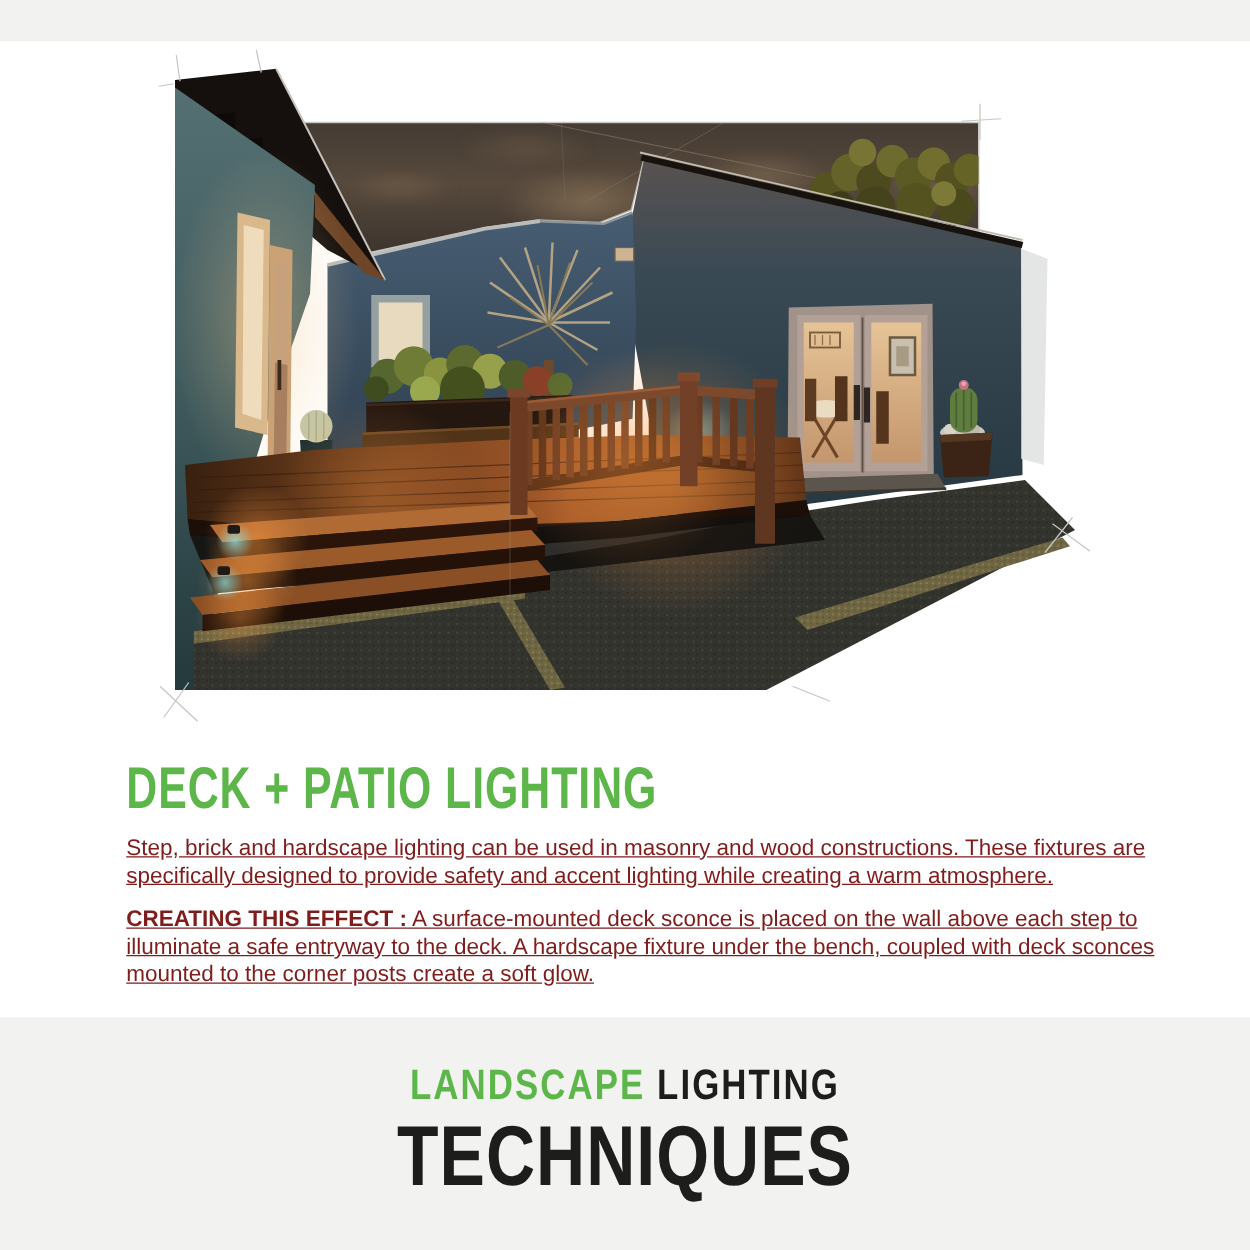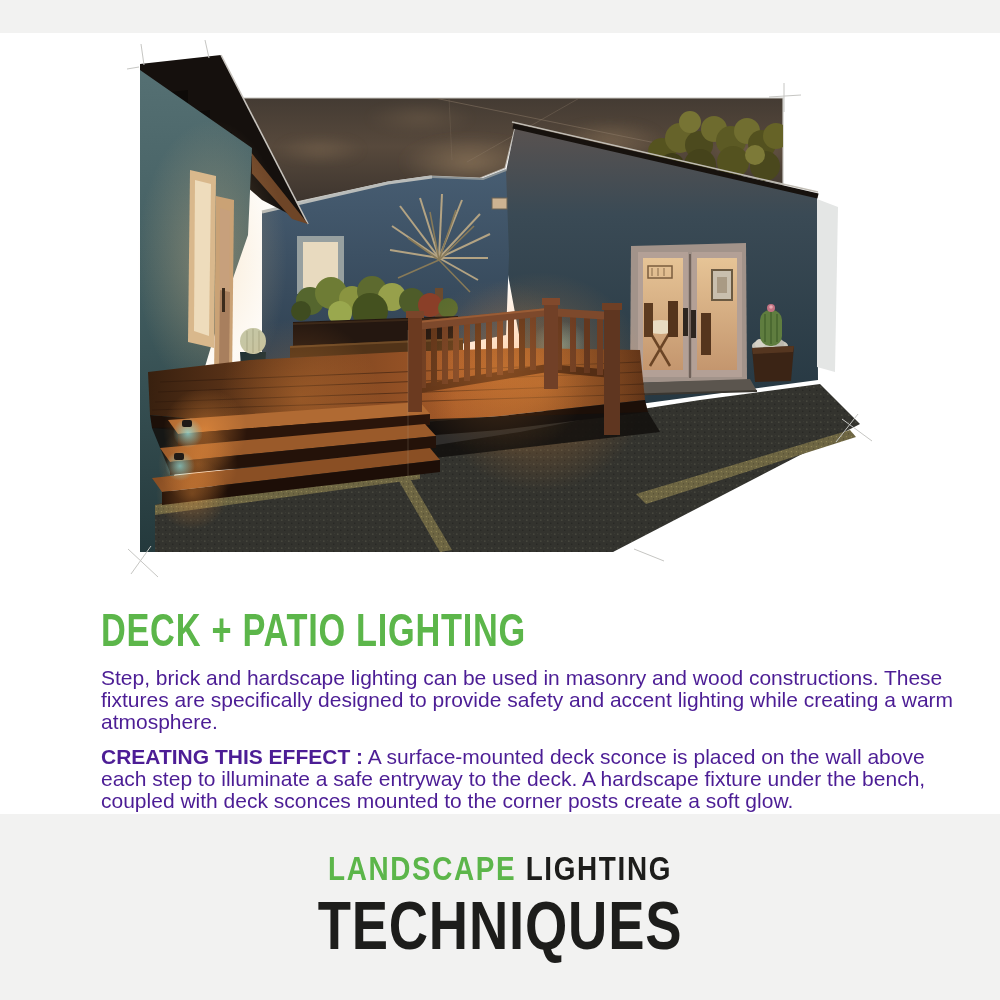--- a/index.html
+++ b/index.html
@@ -10,21 +10,21 @@
   .band-top{position:absolute;top:0;left:0;width:1000px;height:33px;background:#f2f2f1;}
   .render-wrap{position:absolute;top:0;left:0;width:1000px;height:820px;}
   .content{position:absolute;left:101px;top:606px;width:856px;}
   .heading{
     color:#5cb64a;font-size:47px;font-weight:bold;line-height:1;
     letter-spacing:1px;white-space:nowrap;
     transform:scaleX(0.73);transform-origin:left center;
     margin:0 0 14px 0;
   }
   .para{
-    font-size:21px;line-height:22px;color:#4c1d95;margin:0 0 13px 0;
+    font-size:18px;line-height:22px;color:#7f1d1d;margin:0 0 13px 0;text-decoration:underline;
   }
   .para .lbl{font-weight:bold;text-align:right;}
   .footer{
     position:absolute;left:0;top:814px;width:1000px;height:200px;
     background:#f2f2f1;text-align:center;
   }
   .brand1{
     margin-top:37px;font-size:34px;font-weight:bold;line-height:1;
     letter-spacing:2px;white-space:nowrap;
     transform:scaleX(0.82);transform-origin:center;

